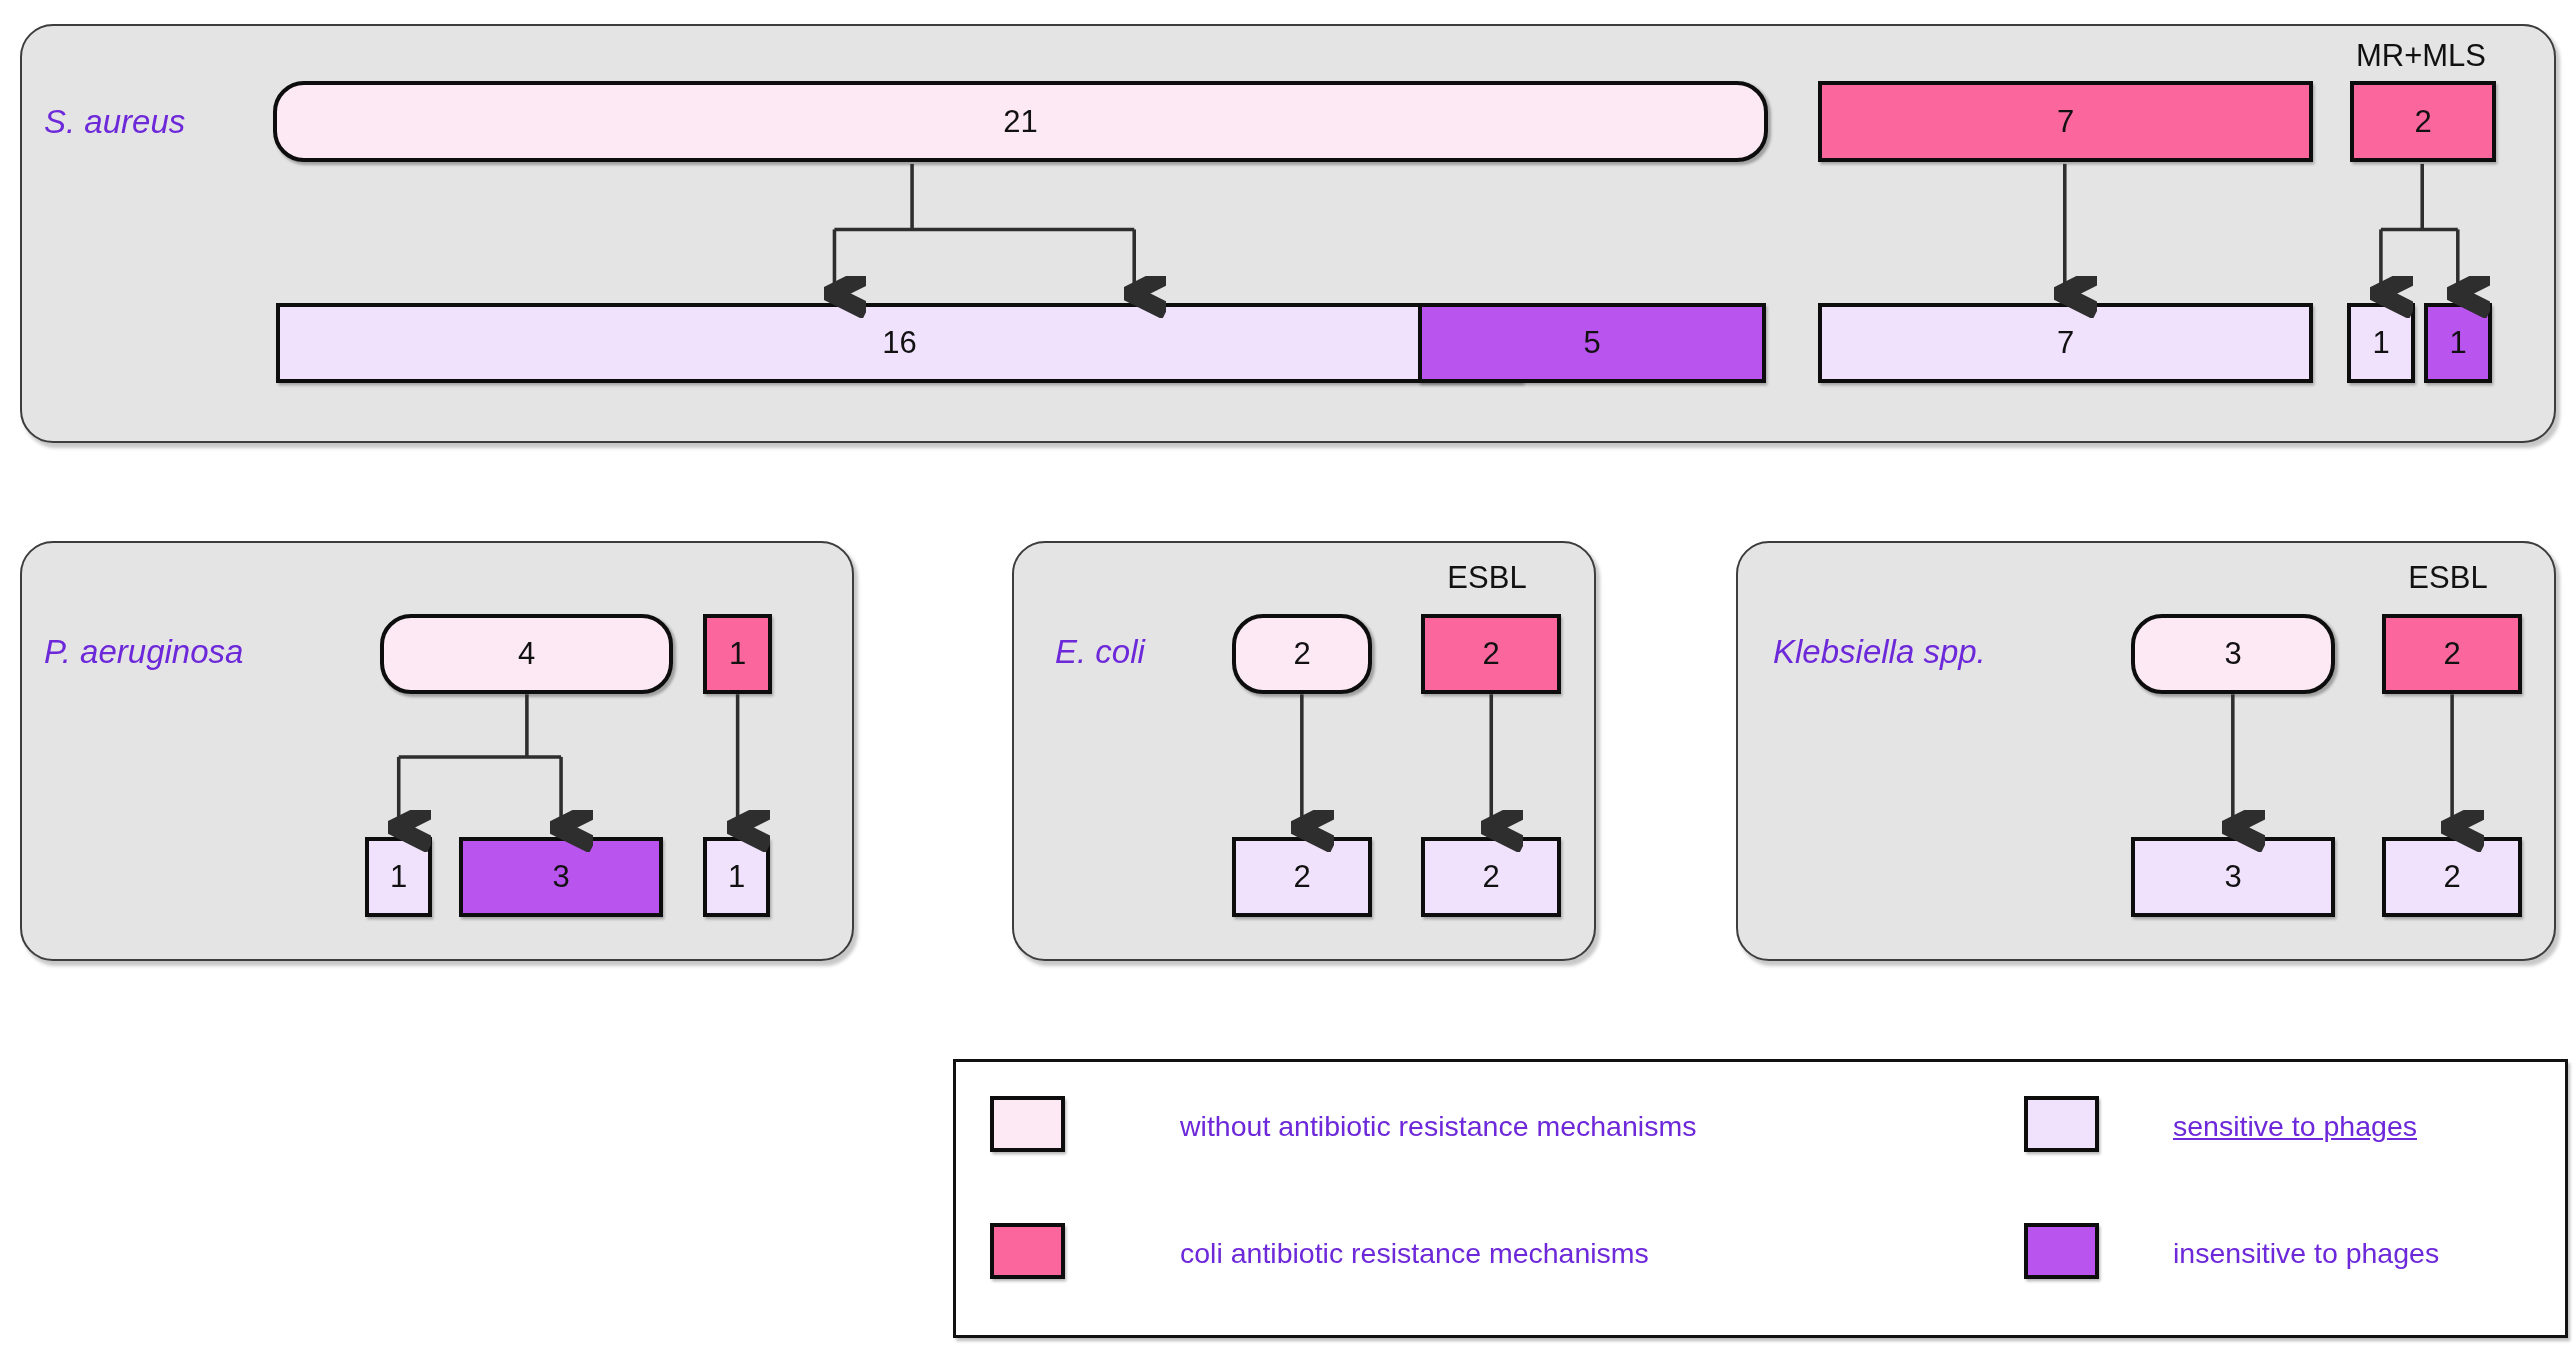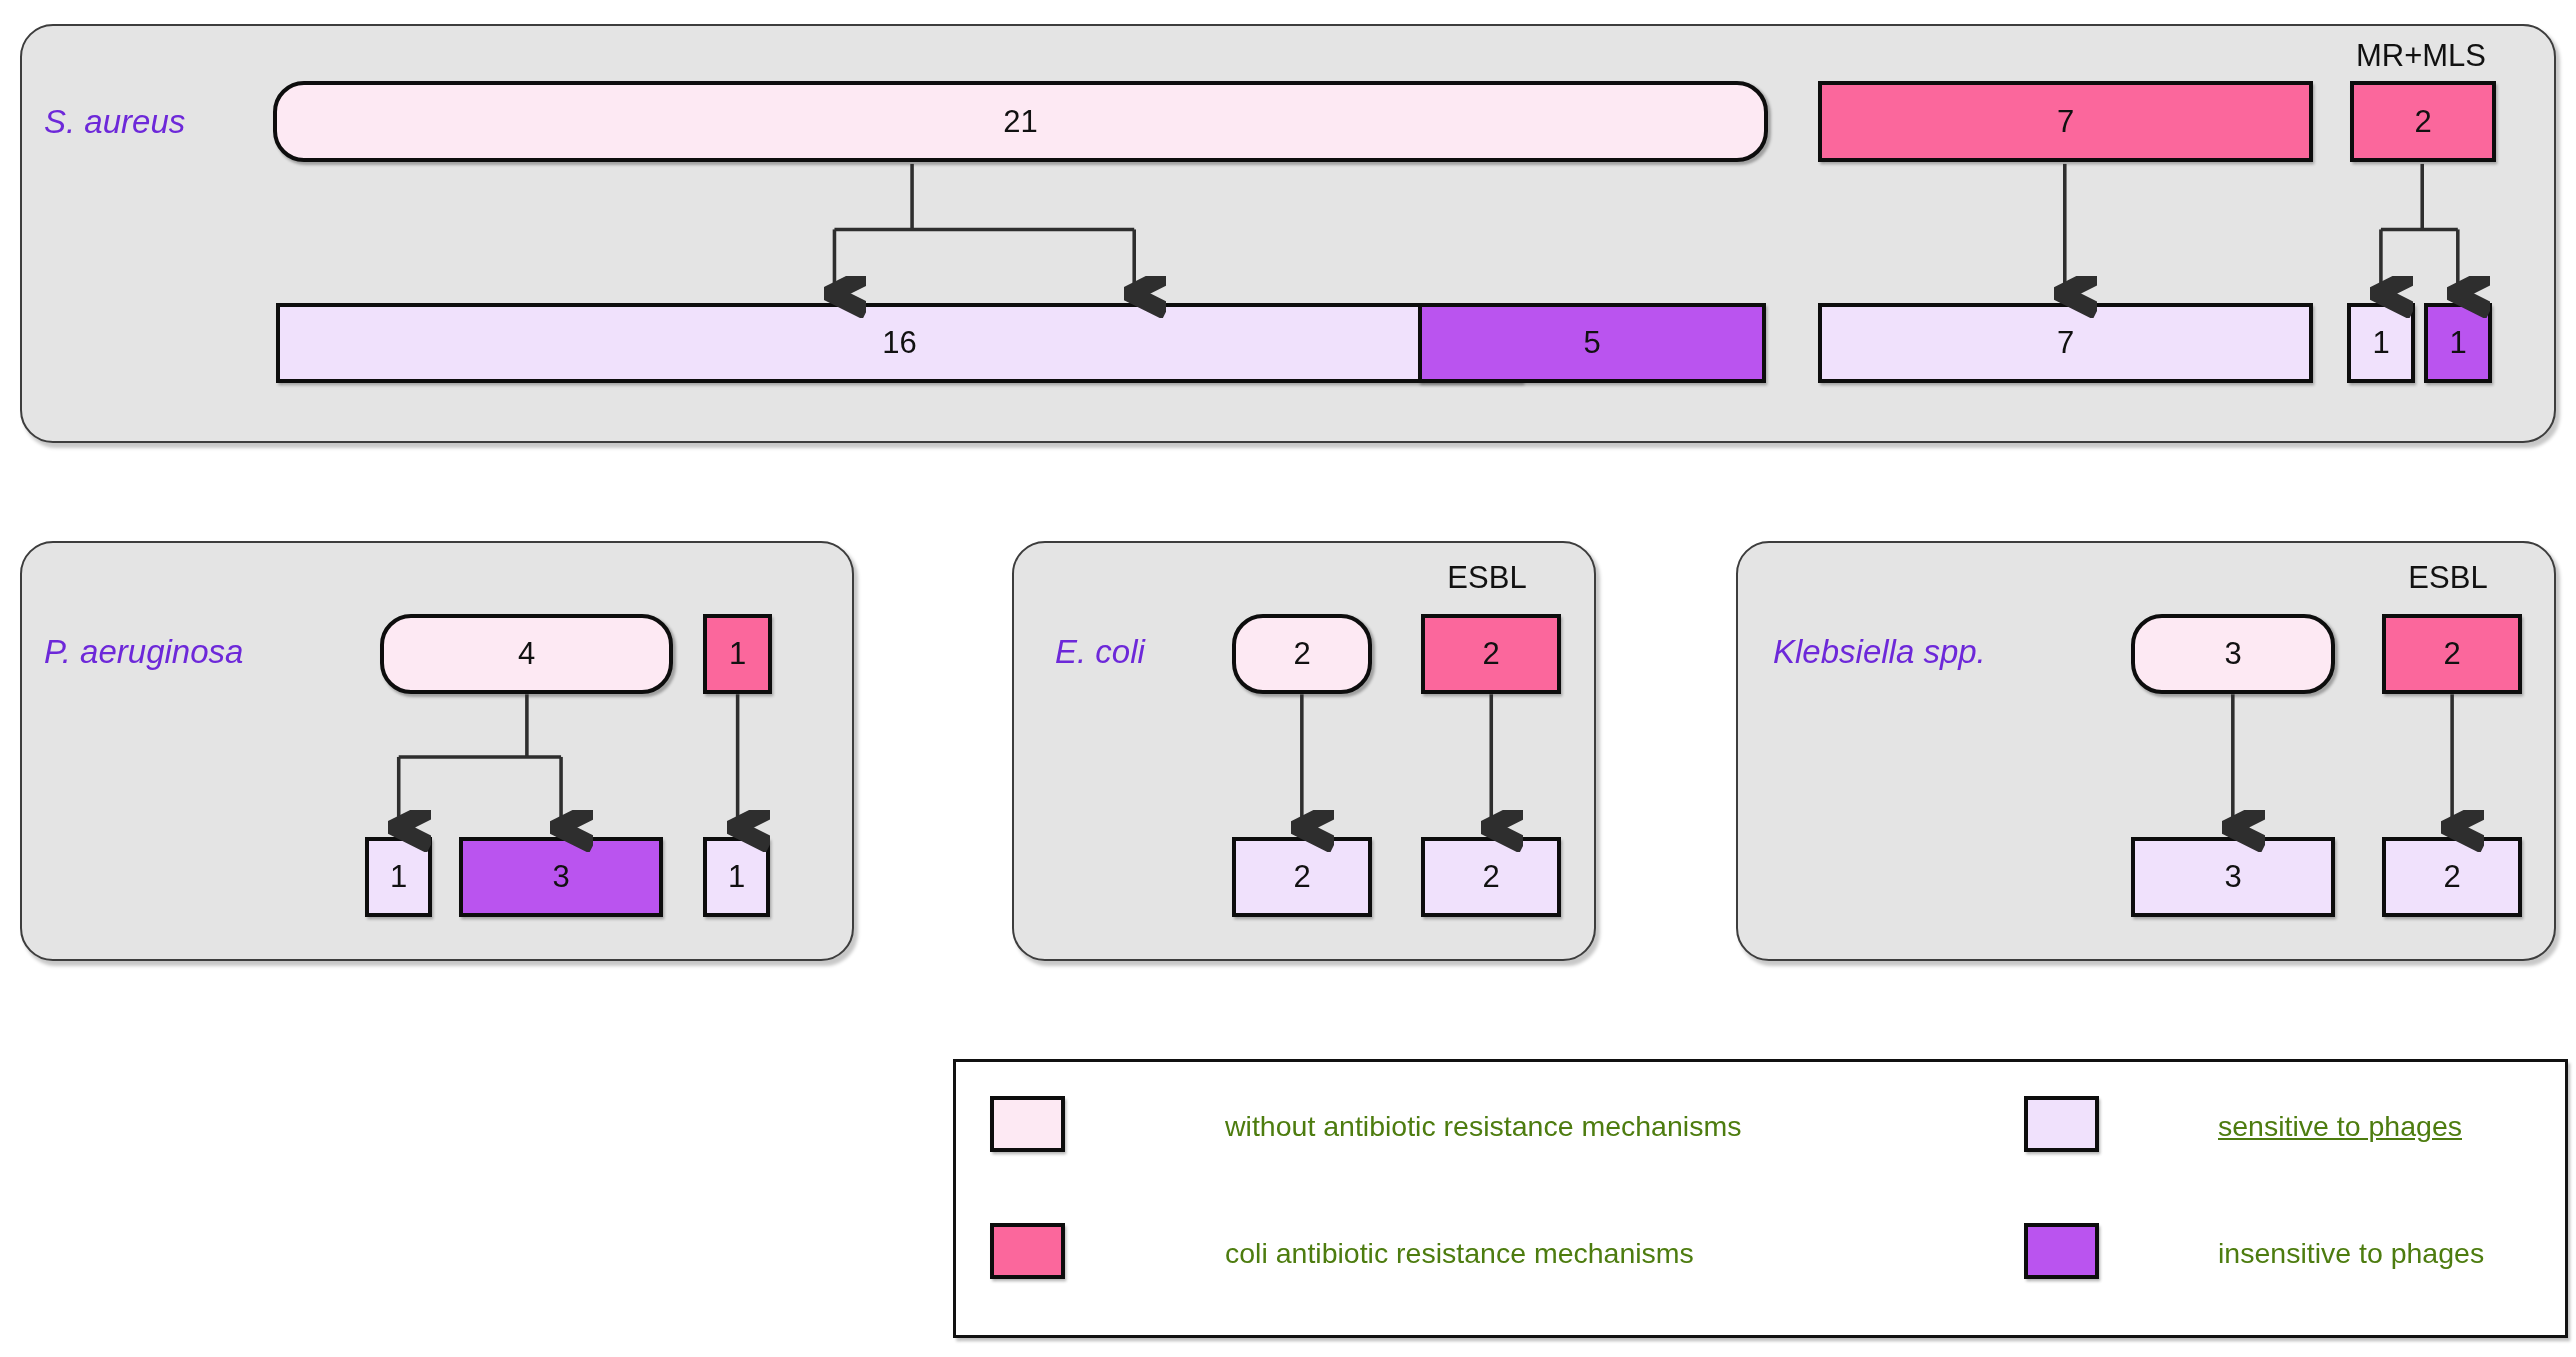--- a/index.html
+++ b/index.html
@@ -71,22 +71,21 @@
     position:absolute;
     box-sizing:border-box;
     border:4.3px solid #0d0d0d;
     box-shadow:2.1px 2.8px 2.8px rgba(0,0,0,0.30);
   }
   .legend-text{
     position:absolute;
     font-size:28.5px;
     line-height:1;
     white-space:nowrap;
-    color:#4d7c0f;
-    margin-left:45px;
+    color:#6d28d9;
   }
 </style>
 </head>
 <body>
 
 <div id="stage">
 
   <div class="panel" style="left:20px;top:24px;width:2536px;height:419px;"></div>
 
   <div class="species-label" style="left:44px;top:105px;">S. aureus</div>

